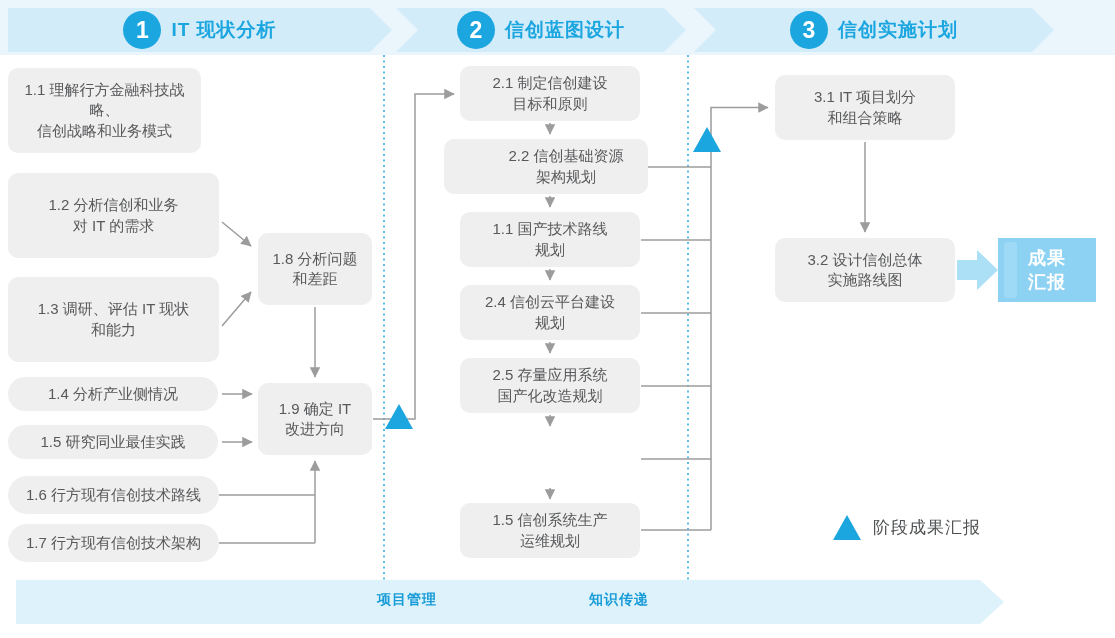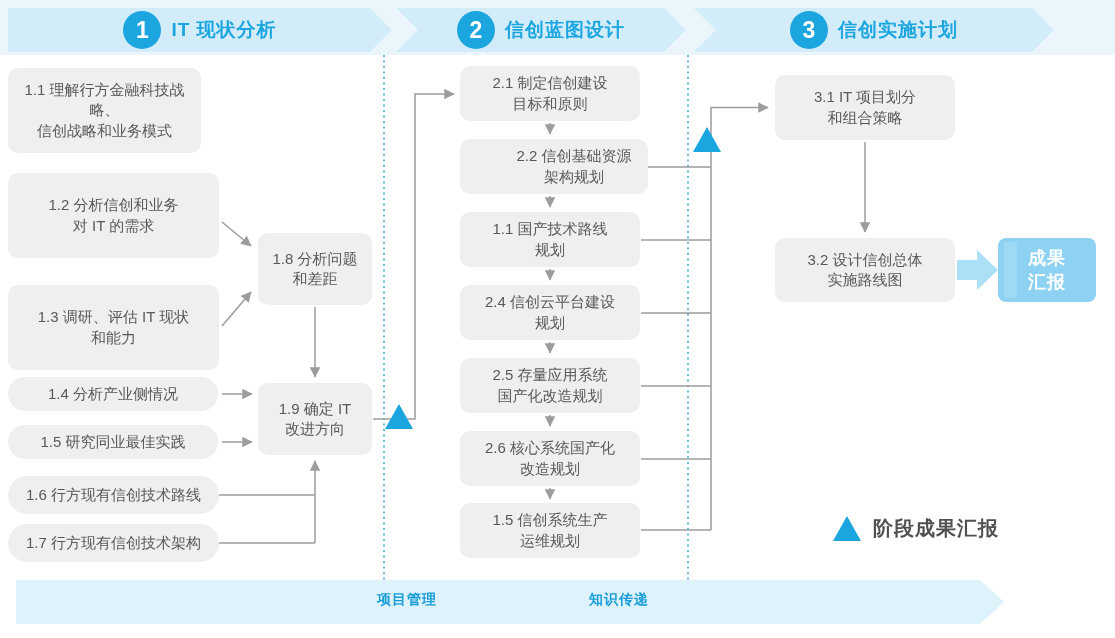--- a/index.html
+++ b/index.html
@@ -12,28 +12,28 @@
   .pb2{left:396px;width:290px;clip-path:polygon(0 0,calc(100% - 22px) 0,100% 50%,calc(100% - 22px) 100%,0 100%,22px 50%);}
   .pb3{left:694px;width:360px;clip-path:polygon(0 0,calc(100% - 22px) 0,100% 50%,calc(100% - 22px) 100%,0 100%,22px 50%);}
   .num{width:38px;height:38px;border-radius:50%;background:#1CA6E0;color:#fff;font-weight:bold;font-size:23px;display:flex;align-items:center;justify-content:center;flex:0 0 auto;}
   .ptitle{color:#1CA6E0;font-weight:bold;font-size:19px;margin-left:10px;letter-spacing:1px;}
 
   .wires{position:absolute;left:0;top:0;z-index:1;pointer-events:none;}
 
   .gbox{position:absolute;background:#EFEFEF;border-radius:10px;color:#58595B;font-size:15px;line-height:1.35;display:flex;align-items:center;justify-content:center;text-align:center;white-space:pre-line;z-index:2;padding:2px;box-sizing:border-box;}
   .pill{border-radius:19px;}
 
-  .result{position:absolute;left:998px;top:238px;width:98px;height:64px;background:#8DD2F2;border-radius:8px;z-index:2;display:flex;align-items:center;justify-content:center;}
+  .result{position:absolute;left:998px;top:238px;width:98px;height:64px;background:#8DD2F2;border-radius:0;z-index:2;display:flex;align-items:center;justify-content:center;}
   .result .strip{position:absolute;left:6px;top:4px;width:13px;height:56px;background:#9EDAF5;border-radius:3px;}
   .result .rlabel{position:relative;color:#fff;font-weight:bold;font-size:18px;line-height:1.35;text-align:center;white-space:pre-line;letter-spacing:1px;}
 
   .tri{position:absolute;width:0;height:0;border-left:14px solid transparent;border-right:14px solid transparent;border-bottom:25px solid #1CA6E0;z-index:3;}
 
   .legend{position:absolute;left:833px;top:515px;display:flex;align-items:center;z-index:3;}
-  .legend .ltext{color:#4E5052;font-weight:bold;font-size:20px;margin-left:12px;letter-spacing:1px;}
+  .legend .ltext{color:#4E5052;font-weight:normal;font-size:17px;margin-left:12px;letter-spacing:1px;}
 
   .bottom-banner{position:absolute;left:16px;top:580px;width:988px;height:44px;background:#DDF2FB;clip-path:polygon(0 0,calc(100% - 24px) 0,100% 50%,calc(100% - 24px) 100%,0 100%);z-index:2;}
   .blabel{position:absolute;top:591px;color:#189CD8;font-weight:bold;font-size:14px;letter-spacing:1px;z-index:3;}
   .bl1{left:377px;}
   .bl2{left:589px;}
 </style>
 </head>
 <body>
 
 <div class="canvas">
@@ -88,43 +88,41 @@
       <path d="M711,530 V107.5 H768" marker-end="url(#ah)"></path>
       <path d="M865,142 L865,232" marker-end="url(#ah)"></path>
     </g>
     <polygon points="957,260 977,260 977,250 998,270 977,290 977,280 957,280" fill="#ACE0F7"></polygon>
   </svg>
 
   <div class="gbox" style="left:8px;top:68px;width:193px;height:85px;">1.1 理解行方金融科技战略、
 信创战略和业务模式</div>
   <div class="gbox" style="left:8px;top:173px;width:211px;height:85px;">1.2 分析信创和业务
 对 IT 的需求</div>
-  <div class="gbox" style="left:8px;top:277px;width:211px;height:85px;margin-top:8px;">1.3 调研、评估 IT 现状
+  <div class="gbox" style="left:8px;top:277px;width:211px;height:85px;">1.3 调研、评估 IT 现状
 和能力</div>
   <div class="gbox pill" style="left:8px;top:377px;width:210px;height:34px;">1.4 分析产业侧情况</div>
   <div class="gbox pill" style="left:8px;top:425px;width:210px;height:34px;">1.5 研究同业最佳实践</div>
   <div class="gbox pill" style="left:8px;top:476px;width:211px;height:38px;">1.6 行方现有信创技术路线</div>
   <div class="gbox pill" style="left:8px;top:524px;width:211px;height:38px;">1.7 行方现有信创技术架构</div>
   <div class="gbox" style="left:258px;top:233px;width:114px;height:72px;">1.8 分析问题
 和差距</div>
   <div class="gbox" style="left:258px;top:383px;width:114px;height:72px;">1.9 确定 IT
 改进方向</div>
 
   <div class="gbox" style="left:460px;top:66px;width:180px;height:55px;">2.1 制定信创建设
 目标和原则</div>
-  <div class="gbox" style="left:460px;top:139px;width:188px;height:55px;padding-left:42px;">2.2 信创基础资源
+  <div class="gbox" style="left:444px;top:139px;width:204px;height:55px;padding-left:42px;">2.2 信创基础资源
 架构规划</div>
   <div class="gbox" style="left:460px;top:212px;width:180px;height:55px;">1.1 国产技术路线
 规划</div>
   <div class="gbox" style="left:460px;top:285px;width:180px;height:55px;">2.4 信创云平台建设
 规划</div>
   <div class="gbox" style="left:460px;top:358px;width:180px;height:55px;">2.5 存量应用系统
 国产化改造规划</div>
-  <div class="gbox" style="left:460px;top:431px;width:180px;height:55px;">2.6 核心系统国产化
-改造规划</div>
   <div class="gbox" style="left:460px;top:503px;width:180px;height:55px;">1.5 信创系统生产
 运维规划</div>
 
   <div class="gbox" style="left:775px;top:75px;width:180px;height:65px;">3.1 IT 项目划分
 和组合策略</div>
   <div class="gbox" style="left:775px;top:238px;width:180px;height:64px;">3.2 设计信创总体
 实施路线图</div>
 
   <div class="result">
     <div class="strip"></div>

